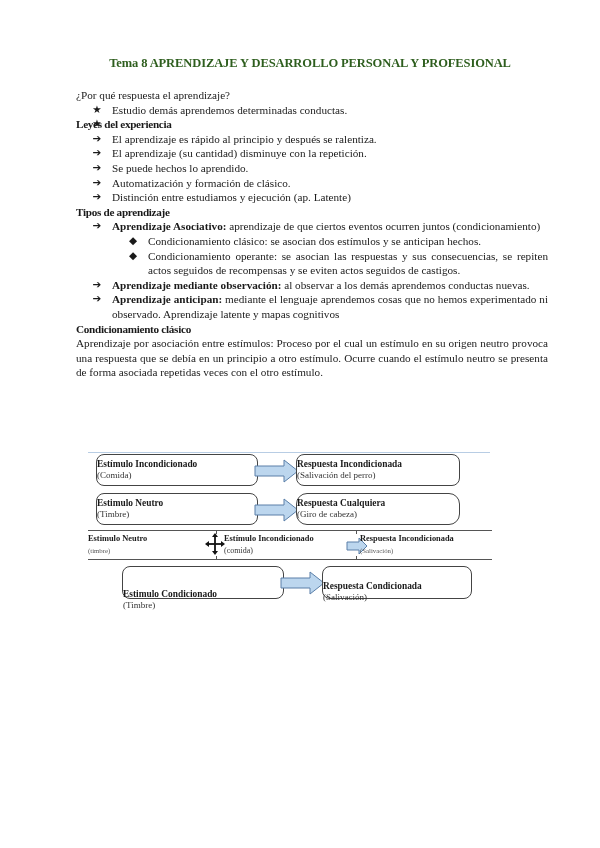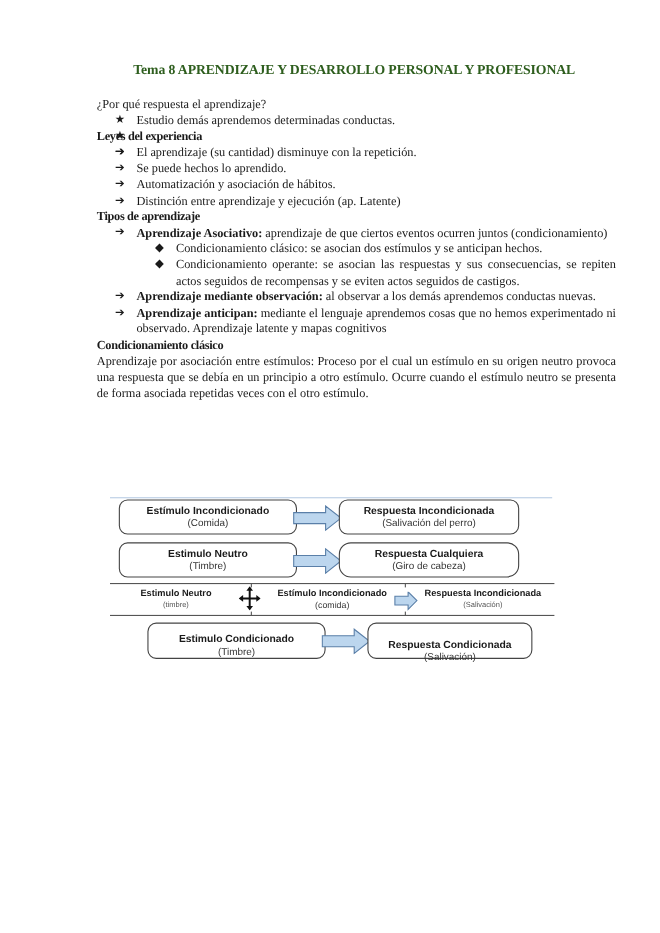--- a/index.html
+++ b/index.html
@@ -1,21 +1,21 @@
 <!DOCTYPE html>
 <html><head>
   <meta charset="utf-8">
   <style>
     html, body { margin: 0; padding: 0; background: #ffffff; }
     body {
       width: 600px; height: 848px; position: relative; overflow: hidden;
       font-family: "Liberation Serif", "DejaVu Serif", serif;
       color: #1a1a1a;
     }
-    .page { position: absolute; left: 16px; top: 0; width: 480px; height: 848px; }
+    .page { position: absolute; left: 4px; top: 0; width: 480px; height: 848px; }
     .title {
       position: absolute; left: 0; top: 56px; width: 612px; text-align: center;
       font-size: 12.5px; font-weight: bold; color: #2e5e1e; letter-spacing: -0.1px;
     }
     .body-text {
       position: absolute; left: 72px; width: 472px;
       font-size: 11.2px; line-height: 14.6px;
     }
     .para { text-align: justify; margin: 0; }
     .q { margin: 0; }
@@ -29,22 +29,22 @@
     }
     .lvl1 .bullet { left: 14px; }
     .lvl2 .bullet { left: 50px; }
     .b { font-weight: bold; }
 
     
     .diagram { position: absolute; left: 84px; top: 446px; width: 410px; height: 160px; }
     .rule { position: absolute; left: 0; top: 6px; width: 402px; height: 1px; background: #b8cde4; }
     .box {
       position: absolute; background: #fff; border: 1.4px solid #444;
-      border-radius: 8px; text-align: center;
-      font-family: Liberation Sans, sans-serif;
+      border-radius: 8px; 
+      font-family: Liberation Serif, serif;
       box-sizing: border-box;
     }
     .box .h { font-weight: bold; font-size: 9.4px; line-height: 12px; color: #1a1a1a; display: block; }
     .box .s { font-size: 9px; line-height: 11px; color: #333; display: block; }
     .box .s.small { font-size: 6.8px; color: #555; }
     .arrow { position: absolute; }
     .band-line { position: absolute; height: 1.4px; background: #555; }
     .move-icon { position: absolute; }
   </style>
 </head>
@@ -63,36 +63,37 @@
       </li>
       <li class="lvl1">
         <span class="bullet">★</span>
       </li>
     </ul>
 
     <p class="heading">Leyes del experiencia</p>
     <ul>
       <li class="lvl1">
         <span class="bullet">➔</span>
+        <span>El aprendizaje es rápido al principio y después se ralentiza.</span>
       </li>
       <li class="lvl1">
         <span class="bullet">➔</span>
         <span>El aprendizaje (su cantidad) disminuye con la repetición.</span>
       </li>
       <li class="lvl1">
         <span class="bullet">➔</span>
         <span>Se puede hechos lo aprendido.</span>
       </li>
       <li class="lvl1">
         <span class="bullet">➔</span>
-        <span>Automatización y asociación de hábitos.</span>
+        <span>Automatización y formación de clásico.</span>
       </li>
       <li class="lvl1">
         <span class="bullet">➔</span>
-        <span>Distinción entre aprendizaje y ejecución (ap. Latente)</span>
+        <span>Distinción entre estudiamos y ejecución (ap. Latente)</span>
       </li>
     </ul>
 
     <p class="heading">Tipos de aprendizaje</p>
     <ul>
       <li class="lvl1">
         <span class="bullet">➔</span>
         <span class="b">Aprendizaje Asociativo:</span><span> aprendizaje de que ciertos eventos ocurren juntos (condicionamiento)</span>
       </li>
       <li class="lvl2">
@@ -167,21 +168,21 @@
     </svg>
     <div class="box" style="left:272px; top:86px; width:134px; height:26px; border:none; border-radius:0; padding-top:1px; background:transparent;">
       <span class="h" style="font-size:8.4px;">Respuesta Incondicionada</span>
       <span class="s small">(Salivación)</span>
     </div>
     <div style="position:absolute; left:128px; top:84px; width:1px; height:4px; background:#555;"></div>
     <div style="position:absolute; left:128px; top:110px; width:1px; height:4px; background:#555;"></div>
     <div style="position:absolute; left:268px; top:84px; width:1px; height:4px; background:#555;"></div>
     <div style="position:absolute; left:268px; top:110px; width:1px; height:4px; background:#555;"></div>
 
-    <div class="box" style="left:34px; top:120px; width:162px; height:33px; padding-top:8px;">
+    <div class="box" style="left:34px; top:120px; width:162px; height:33px; padding-top:21px;">
       <span class="h">Estimulo Condicionado</span>
       <span class="s">(Timbre)</span>
     </div>
     <svg class="arrow" style="left:192px; top:125px;" width="46" height="24">
       <polygon points="1,7 30,7 30,1 44,12 30,23 30,17 1,17" fill="#bcd6ee" stroke="#5a7fa8" stroke-width="1"></polygon>
     </svg>
     <div class="box" style="left:234px; top:120px; width:150px; height:33px; padding-top:13px;">
       <span class="h">Respuesta Condicionada</span>
       <span class="s">(Salivación)</span>
     </div>

